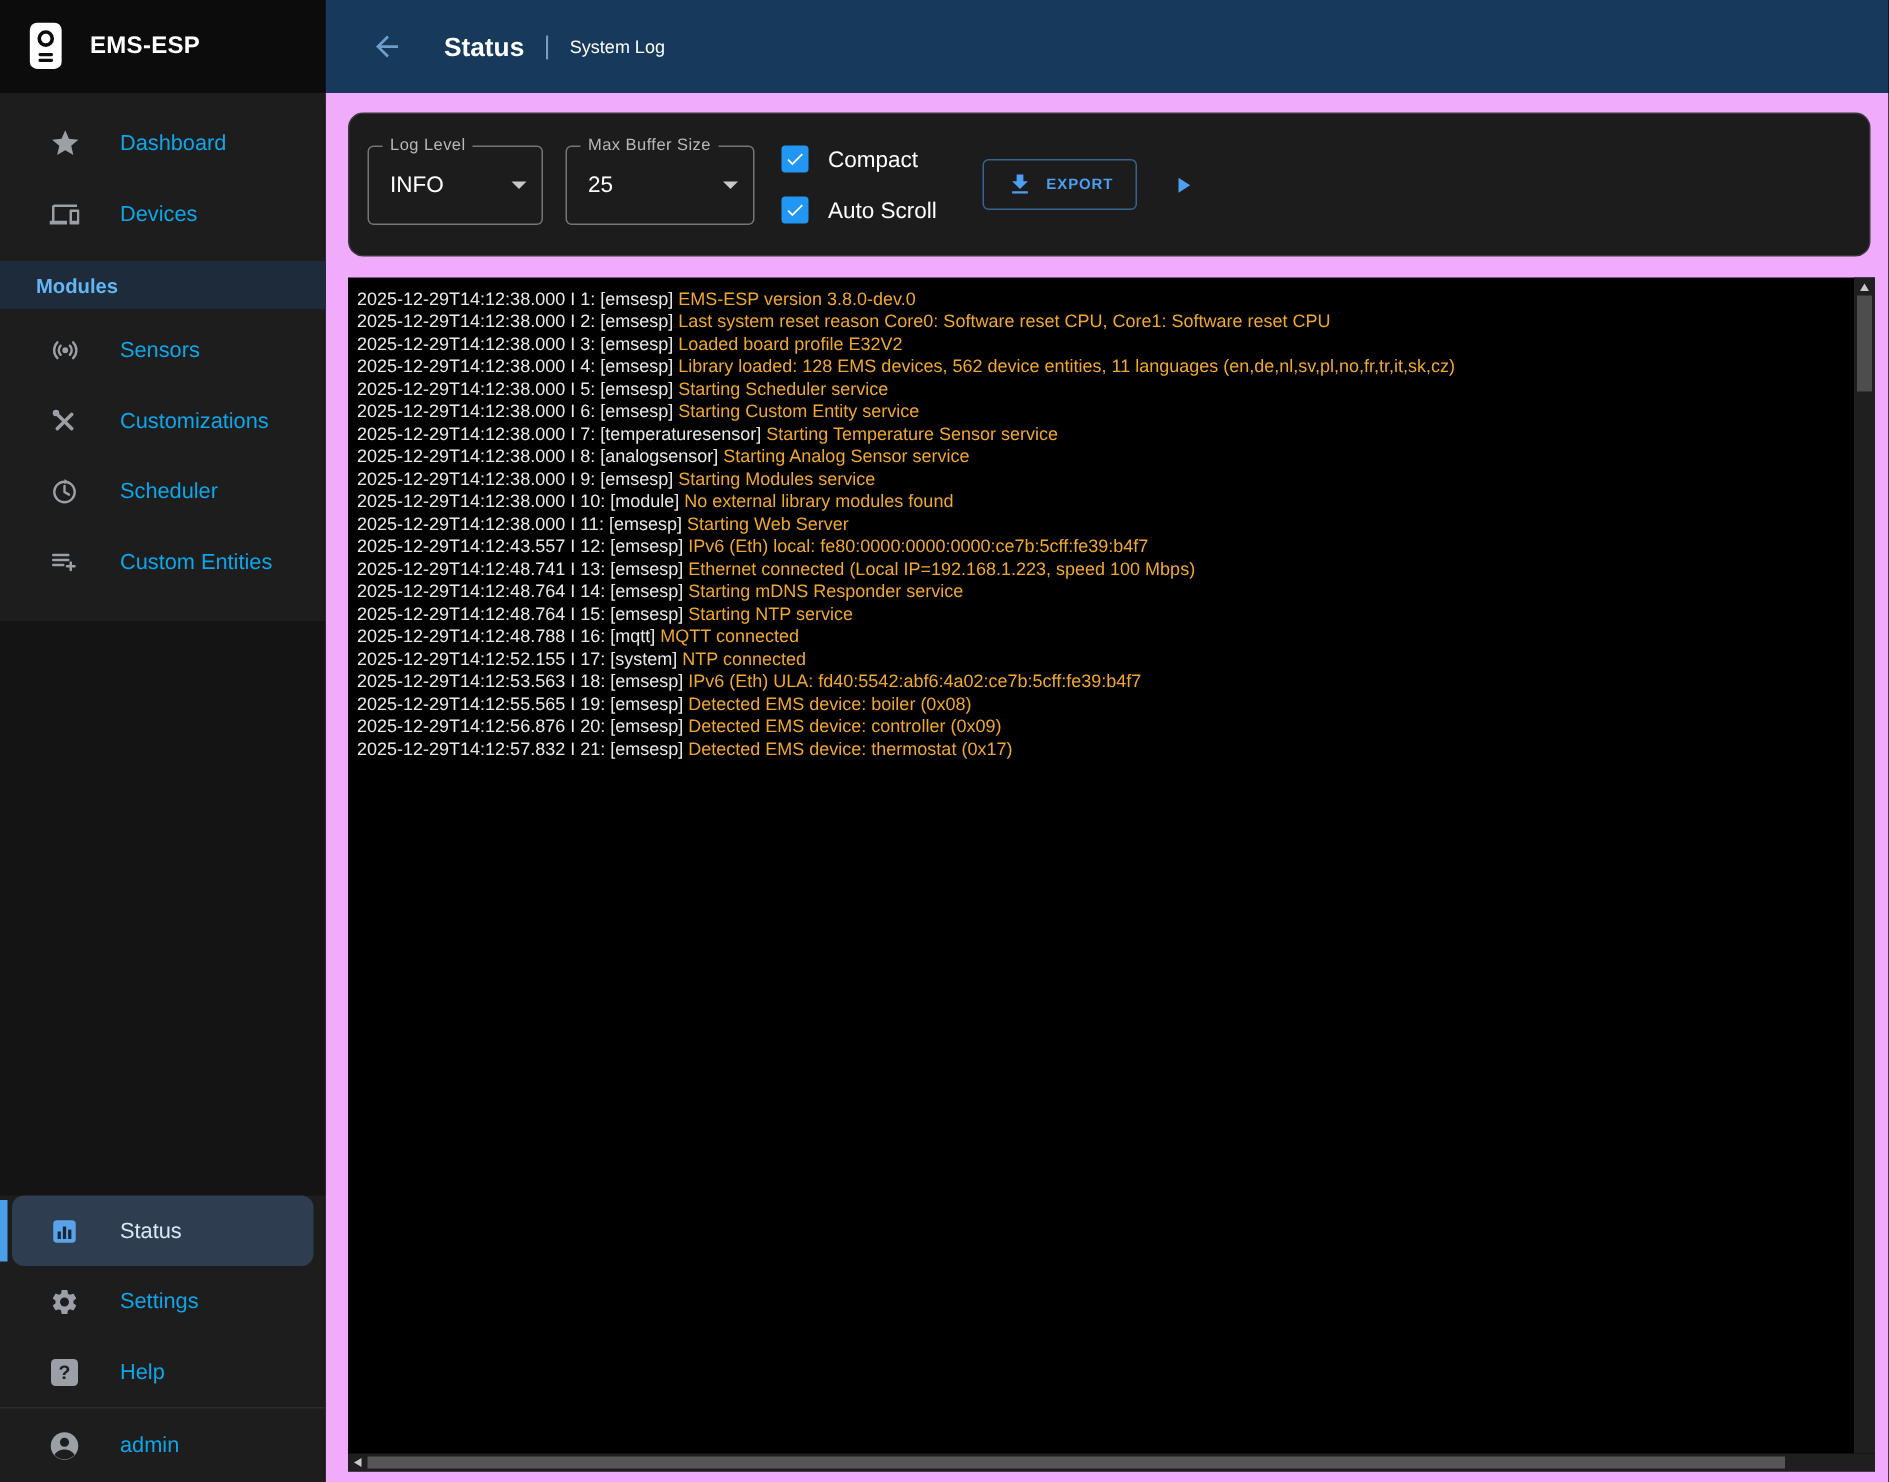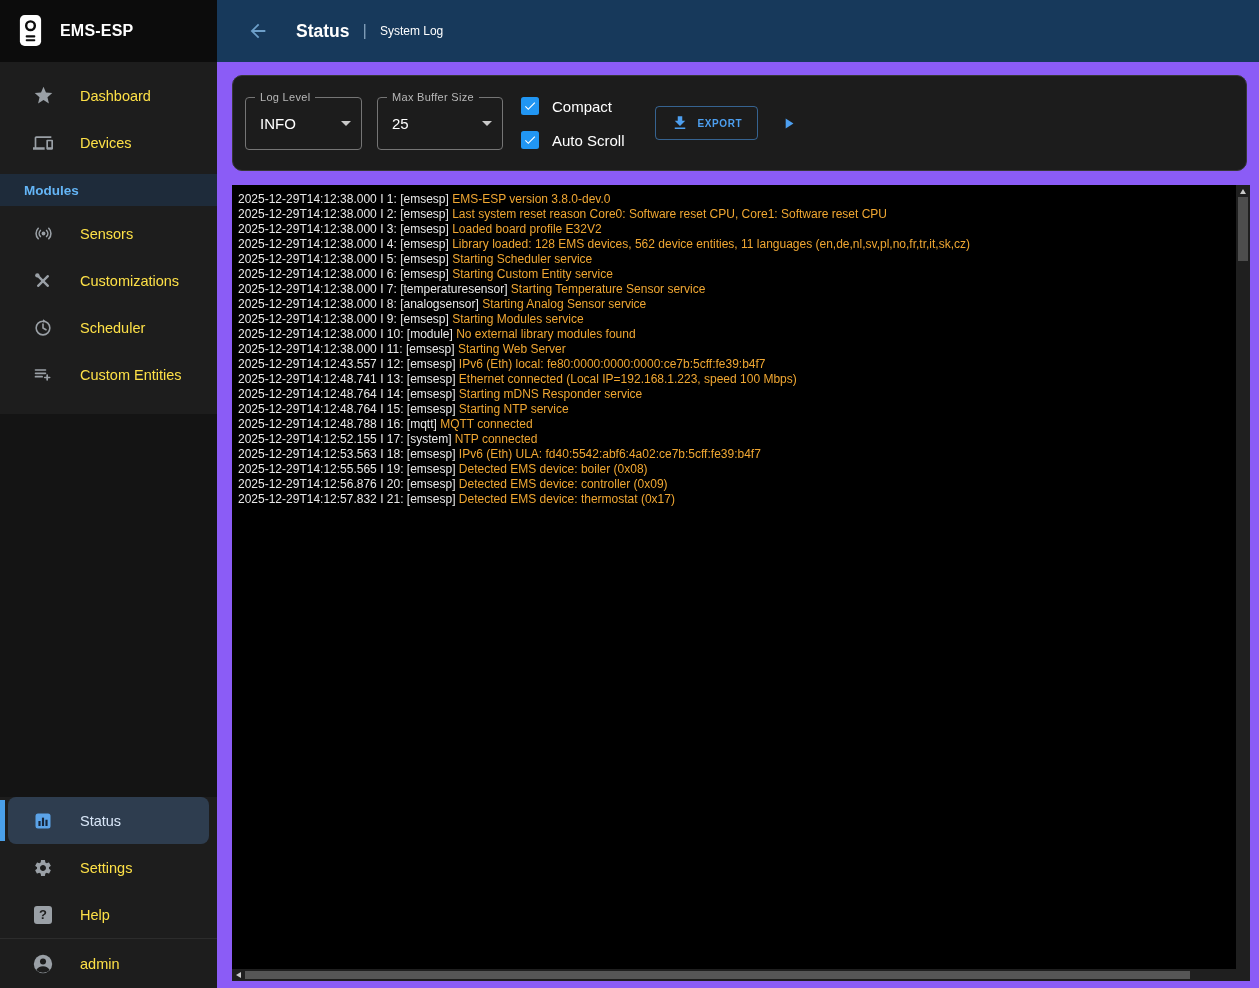--- a/index.html
+++ b/index.html
@@ -7,39 +7,39 @@
   body { position:relative; }
 
   
   .sidebar { position:absolute; left:0; top:0; width:217px; height:988px; background:#141414; display:flex; flex-direction:column; z-index:3; }
   .sidebar-header { height:62px; background:#0c0c0c; display:flex; align-items:center; padding-left:17px; gap:16px; flex:none; }
   .app-title { color:#fff; font-size:16px; font-weight:bold; letter-spacing:.2px; }
   .menu-group { background:#1d1d1d; flex:none; }
   .group-top { padding:10px 0 16px; }
   .menu-item { height:47px; display:flex; align-items:center; padding-left:31px; gap:25px; cursor:pointer; position:relative; }
   .menu-icon { width:24px; height:24px; display:flex; align-items:center; justify-content:center; flex:none; }
-  .menu-label { color:#fde047; font-size:14.5px; }
+  .menu-label { color:#0ea5e9; font-size:14.5px; }
   .section-header { height:32px; margin-top:8px; background:#1e2b3a; display:flex; align-items:center; padding-left:24px; color:#64b5f6; font-size:13.5px; font-weight:bold; }
   .after-header { margin-top:4px; }
   .spacer { flex:1; background:#141414; }
   .menu-item.selected { background:#2e3d4f; margin:0 8px; border-radius:8px; padding-left:23px; }
   .menu-item.selected::before { content:""; position:absolute; left:-8px; top:3px; bottom:3px; width:5px; background:#4a9fe8; }
   .menu-item.selected .menu-label { color:#d9e7f8; }
   .admin-row { height:50px; border-top:1px solid #2c2c2c; }
   .help-badge { width:18px; height:18px; background:#9aa0a6; color:#1d1d1d; border-radius:3px; font-weight:bold; font-size:13px; display:flex; align-items:center; justify-content:center; }
 
   
   .main { position:absolute; left:217px; top:0; right:0; bottom:0; }
   .topbar { position:absolute; top:0; left:0; right:0; height:62px; background:#17395b; display:flex; align-items:center; padding-left:30px; box-shadow:0 2px 4px rgba(0,0,0,.4); }
   .back-btn { margin-right:27px; display:flex; cursor:pointer; }
   .topbar-title { font-size:17.5px; font-weight:bold; color:#fff; }
   .topbar-sep { color:#7f9db8; margin:0 13px; font-size:17px; }
   .topbar-sub { font-size:12px; color:#fff; font-weight:500; }
 
-  .content { position:absolute; top:62px; left:0; right:0; bottom:0; background:#8b5cf6; }
+  .content { position:absolute; top:62px; left:0; right:0; bottom:0; background:#f0abfc; }
 
   
   .controls { position:absolute; left:15px; right:12px; top:13px; height:96px; background:#1c1c1c; border:1px solid #373737; border-radius:10px; display:flex; align-items:center; padding:0 12px; }
   .select { position:relative; width:117px; height:53px; border:1px solid #757575; border-radius:4px; display:flex; align-items:center; padding:0 10px 0 14px; margin-right:15px; cursor:pointer; background:#1c1c1c; }
   .select .flabel { position:absolute; top:-7px; left:9px; padding:0 5px; background:#1c1c1c; font-size:11px; color:#b8b8b8; letter-spacing:.3px; }
   .select .value { flex:1; color:#fff; font-size:15px; }
   .caret { width:0; height:0; border-left:5px solid transparent; border-right:5px solid transparent; border-top:5.5px solid #c8c8c8; }
   .select.max { width:126px; }
   .checks { display:flex; flex-direction:column; gap:16px; margin-left:3px; }
   .checkrow { display:flex; align-items:center; gap:13px; cursor:pointer; }

